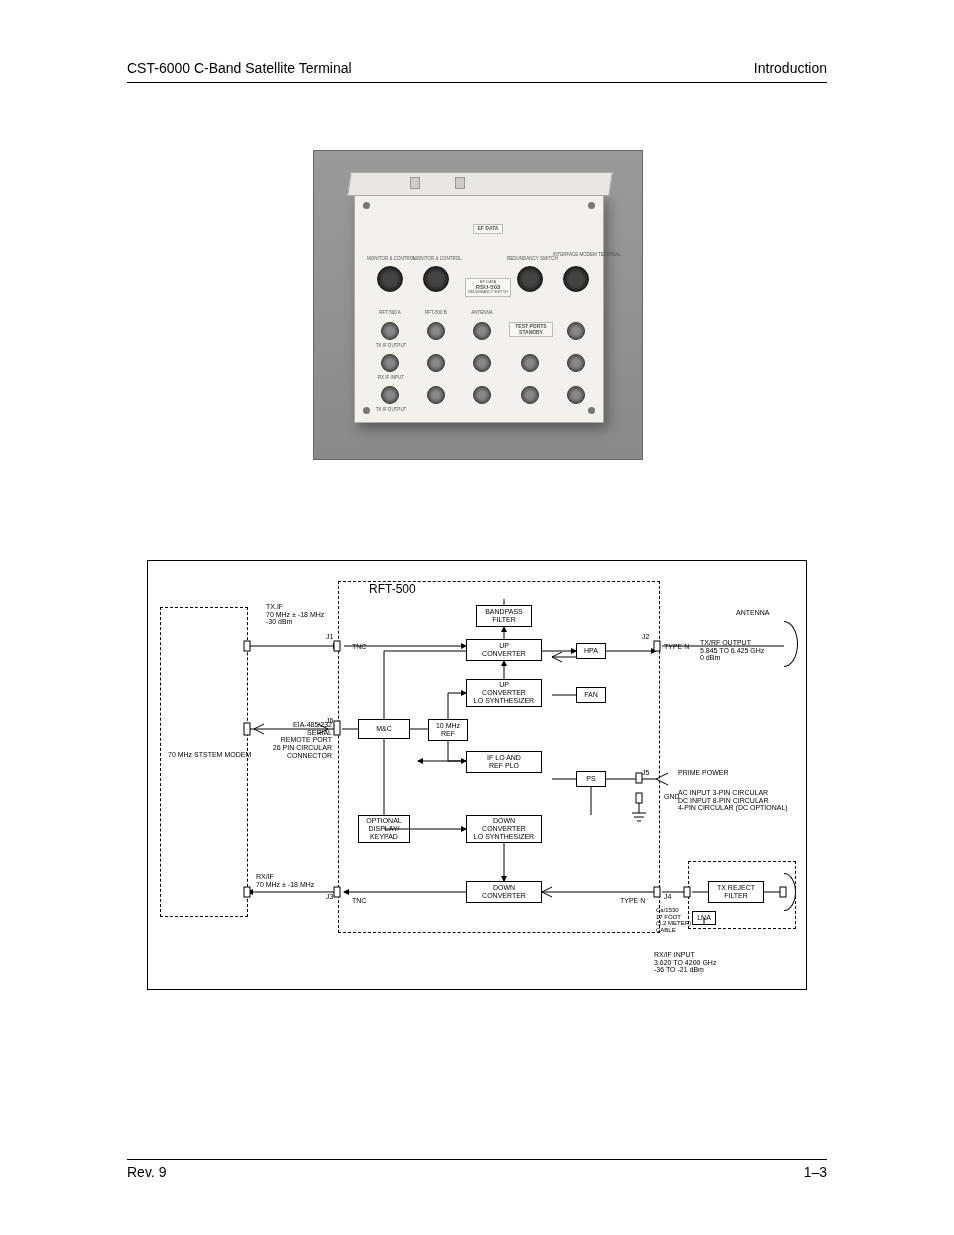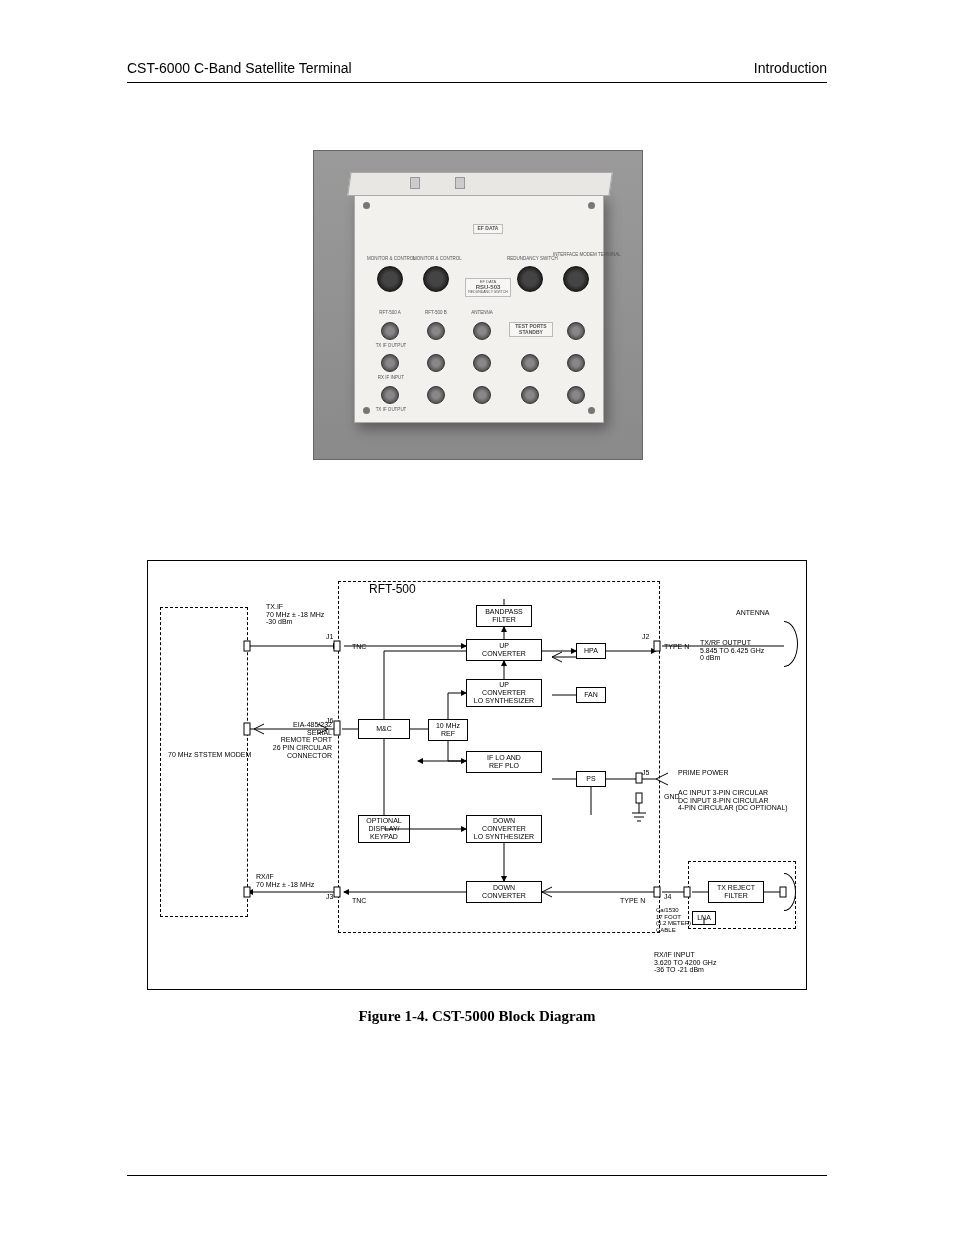--- a/index.html
+++ b/index.html
@@ -300,20 +300,23 @@
         <line x1="428" y1="134" x2="404" y2="134" stroke="#000"></line>
 
         <line x1="428" y1="96" x2="404" y2="96" stroke="#000"></line>
         <polyline points="414,91 404,96 414,101" fill="none" stroke="#000"></polyline>
 
         <rect x="96" y="80" width="6" height="10" fill="#fff" stroke="#000"></rect>
         <rect x="96" y="162" width="6" height="12" fill="#fff" stroke="#000"></rect>
         <rect x="96" y="326" width="6" height="10" fill="#fff" stroke="#000"></rect>
       </svg>
     </div>
-    <div class="caption" style="margin-top:18px;">Figure 1-4.  CST-5000 Block Diagram</div>
   </div>
 
   <div class="footer">
     <div class="hr2"></div>
+    <div class="footer-row">
+      <span>Rev. 9</span>
+      <span>1–3</span>
+    </div>
   </div>
 
 </div>
 
 </body></html>

